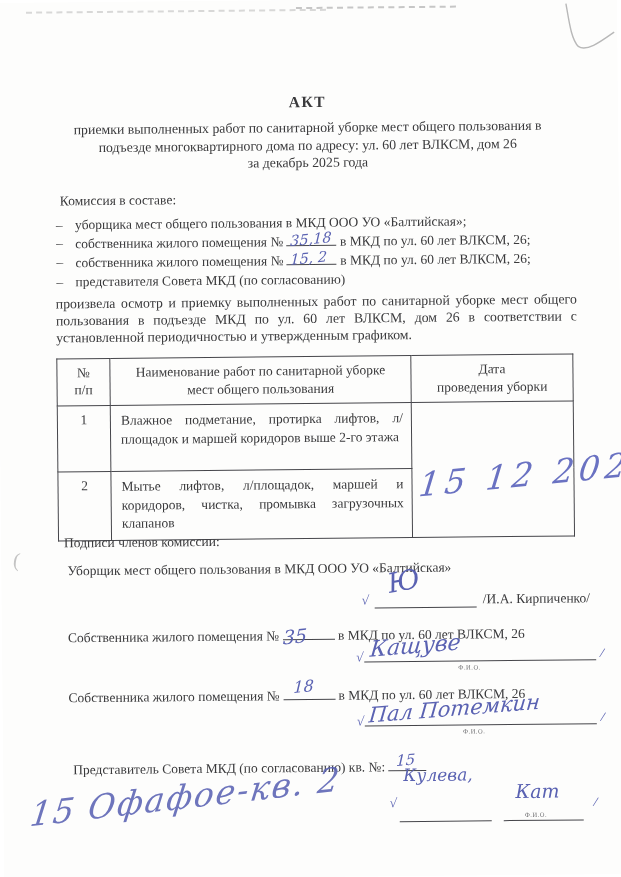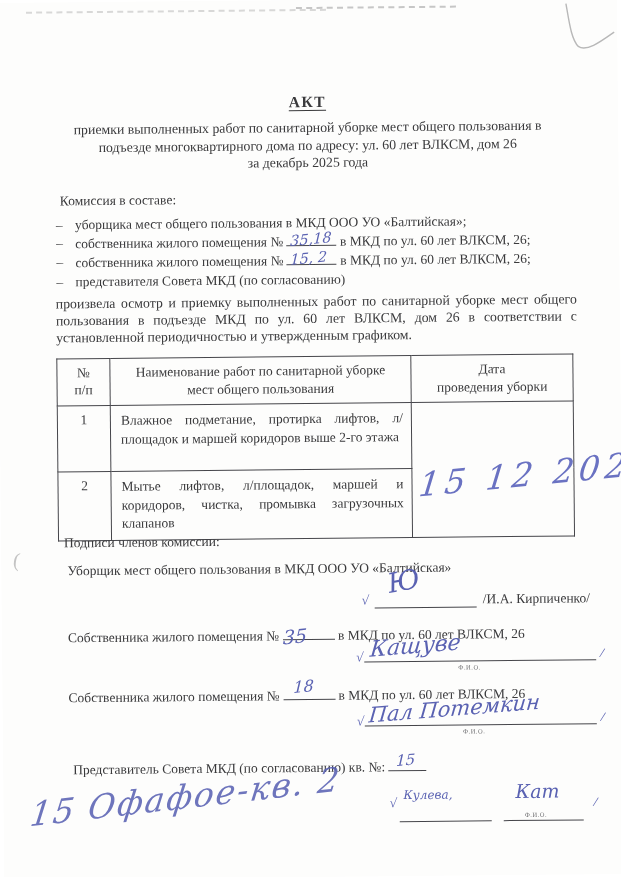--- a/index.html
+++ b/index.html
@@ -6,21 +6,21 @@
   body{width:621px;height:877px;overflow:hidden;font-family:"Liberation Serif",serif;color:#3a3a3c;}
   .sheet{position:relative;width:621px;height:877px;background:#fdfdfc;transform:rotate(-0.55deg);transform-origin:310px 430px;}
   .abs{position:absolute;}
   
   .art-dash{top:9px;left:30px;width:300px;border-top:2px dashed #cfcfcf;opacity:.8;}
   .art-dash2{top:7px;left:300px;width:160px;border-top:2px dashed #b9b9b9;opacity:.8;}
   .art-paren{top:546px;left:12px;color:#c4c4c4;font-size:20px;transform:rotate(8deg);}
   
   .t{font-size:13.5px;line-height:17px;}
   .title{top:93px;left:0;width:100%;text-align:center;font-size:15.5px;font-weight:bold;letter-spacing:1.5px;}
-  .title span{text-decoration:underline;text-underline-offset:3px;}
+  .title span{text-underline-offset:3px;}
   .subtitle{top:119px;left:40px;width:541px;text-align:center;font-size:13.8px;line-height:17.5px;}
   .c-head{top:190px;left:62px;}
   .c-list{top:214px;left:58px;width:528px;}
   .c-item{display:flex;gap:0;line-height:18.2px;font-size:13.5px;}
   .dash{width:19px;flex:none;}
   .para{top:293px;left:57px;width:521px;text-align:justify;font-size:13.8px;line-height:17.2px;}
   
   .blank{display:inline-block;border-bottom:1px solid #45454a;position:relative;height:13px;vertical-align:baseline;}
   .hw{font-family:"DejaVu Serif",serif;font-style:italic;color:#5a62b2;white-space:nowrap;}
   .hw-in{position:absolute;left:4px;bottom:-3px;font-size:14.5px;transform:rotate(-5deg) skewX(-8deg);}
@@ -50,21 +50,21 @@
   .sigblock{width:244px;}
   .sb2{top:634px;left:354px;}
   .sb3{top:696px;left:354px;}
   .sb-hw{position:absolute;font-size:22px;transform:rotate(-4deg) skewX(-10deg);}
   .sb-line{position:absolute;border-bottom:1px solid #45454a;}
   .fio{position:absolute;font-size:6.5px;color:#6e6e70;letter-spacing:.5px;font-family:"Liberation Serif",serif;}
   .endslash{position:absolute;color:#5a62b2;font-size:14px;transform:rotate(14deg);}
   .rep{top:758px;left:70px;}
   .sig4-check{top:796px;left:386px;}
   .sig4-l1{top:810px;left:396px;width:92px;}
-  .sig4-hw1{top:789px;left:400px;font-size:12px;}
+  .sig4-hw1{top:766px;left:400px;font-size:17px;}
   .sig4-l2{top:810px;left:500px;width:80px;}
   .sig4-hw2{top:782px;left:512px;font-size:19px;}
   .sig4-fio{top:813px;left:521px;}
   .sig4-slash{top:797px;left:590px;}
   .hw35{font-size:19px;bottom:-8px;left:0;}
   .hw18{font-size:16px;bottom:3px;left:10px;}
   .hw15{font-size:15px;bottom:1px;left:8px;}
   .bottomnote{top:776px;left:26px;font-size:33px;letter-spacing:2px;transform:rotate(-6deg) skewX(-14deg);color:#5f67b6;opacity:.9;}
 </style>
 </head>

